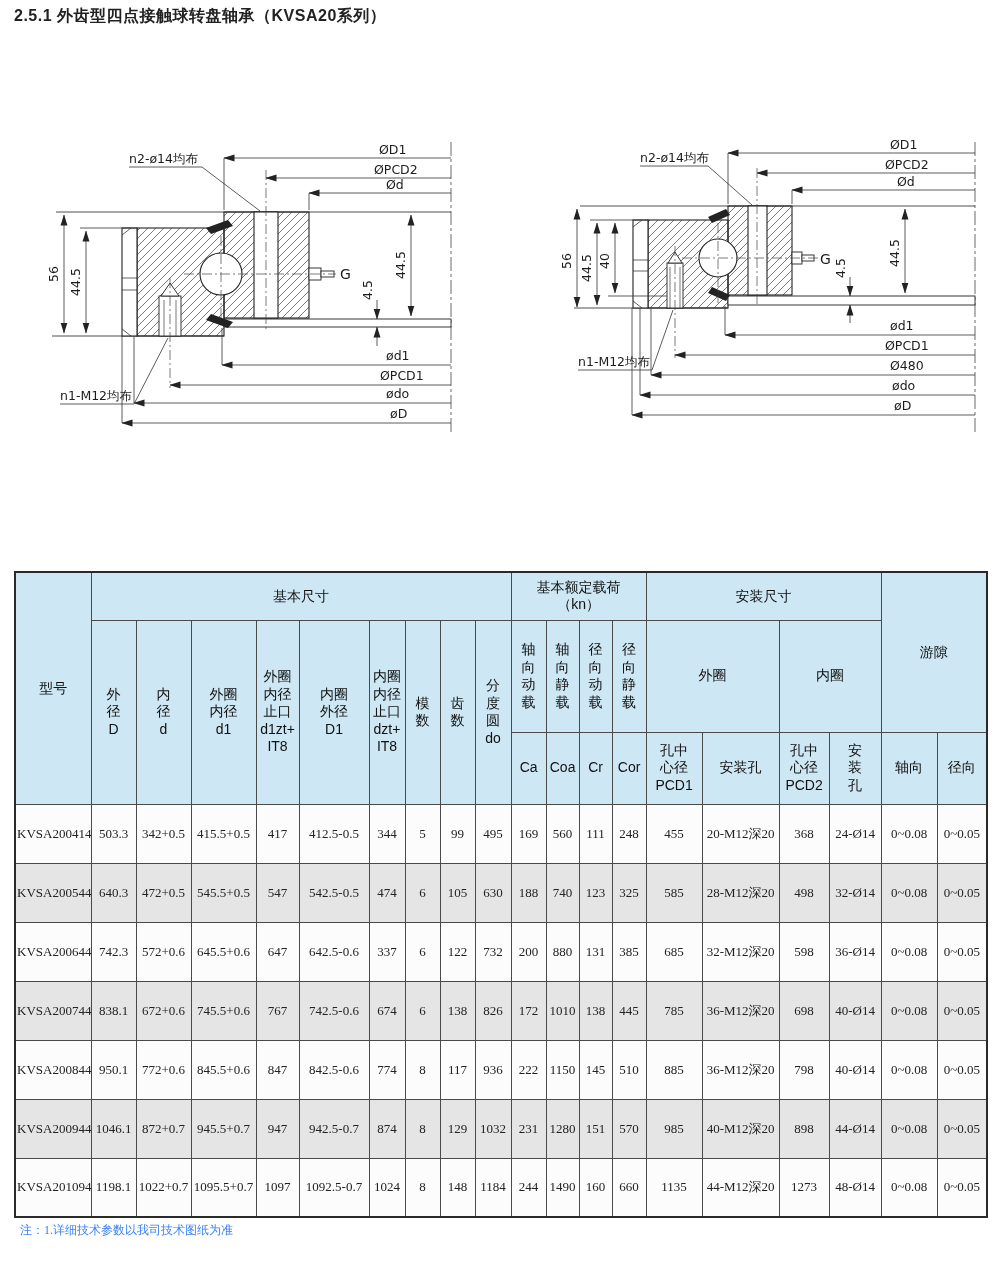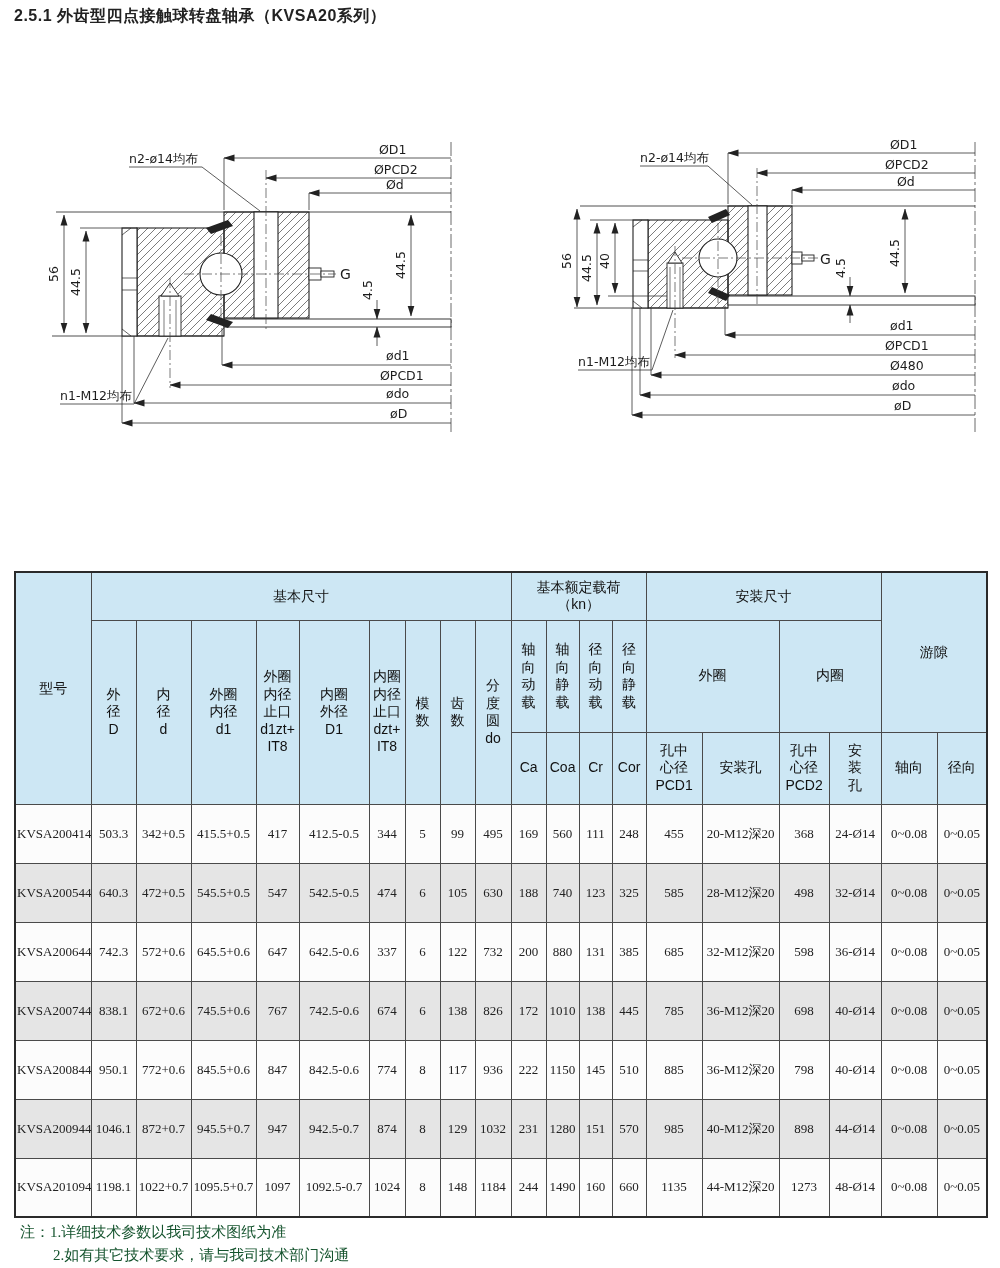--- a/index.html
+++ b/index.html
@@ -26,21 +26,21 @@
   }
   tr.h1{height:48px;} tr.h2{height:112px;} tr.h3{height:72px;}
   tbody tr{height:59px;}
   tbody td{
     font-family:"Liberation Serif", serif;font-size:13px;color:#222;background:#fcfcfc;
     white-space:nowrap;
   }
   tbody tr.alt td{background:#e5e5e5;}
   .notes{
     position:absolute;left:20px;top:1221px;font-family:"Liberation Serif", serif;
-    font-size:15px;color:#14532d;line-height:1.5;
+    font-size:12px;color:#3b82f6;line-height:1.5;
   }
   .notes .l2{padding-left:33px;}
 </style>
 </head>
 <body>
 
 <div class="page-title">2.5.1 外齿型四点接触球转盘轴承（KVSA20系列）</div>
 
 <svg id="drawL" class="drawing" viewBox="0 0 474 382" xmlns="http://www.w3.org/2000/svg">
   <defs>
@@ -475,14 +475,13 @@
           <td>48-Ø14</td>
           <td>0~0.08</td>
           <td>0~0.05</td>
         </tr>
       </tbody>
 </table>
 </div>
 
 <div class="notes">
   <div><span>注：</span><span>1.详细技术参数以我司技术图纸为准</span></div>
-  <div class="l2"><span>2.如有其它技术要求，请与我司技术部门沟通</span></div>
 </div>
 
 </body></html>

